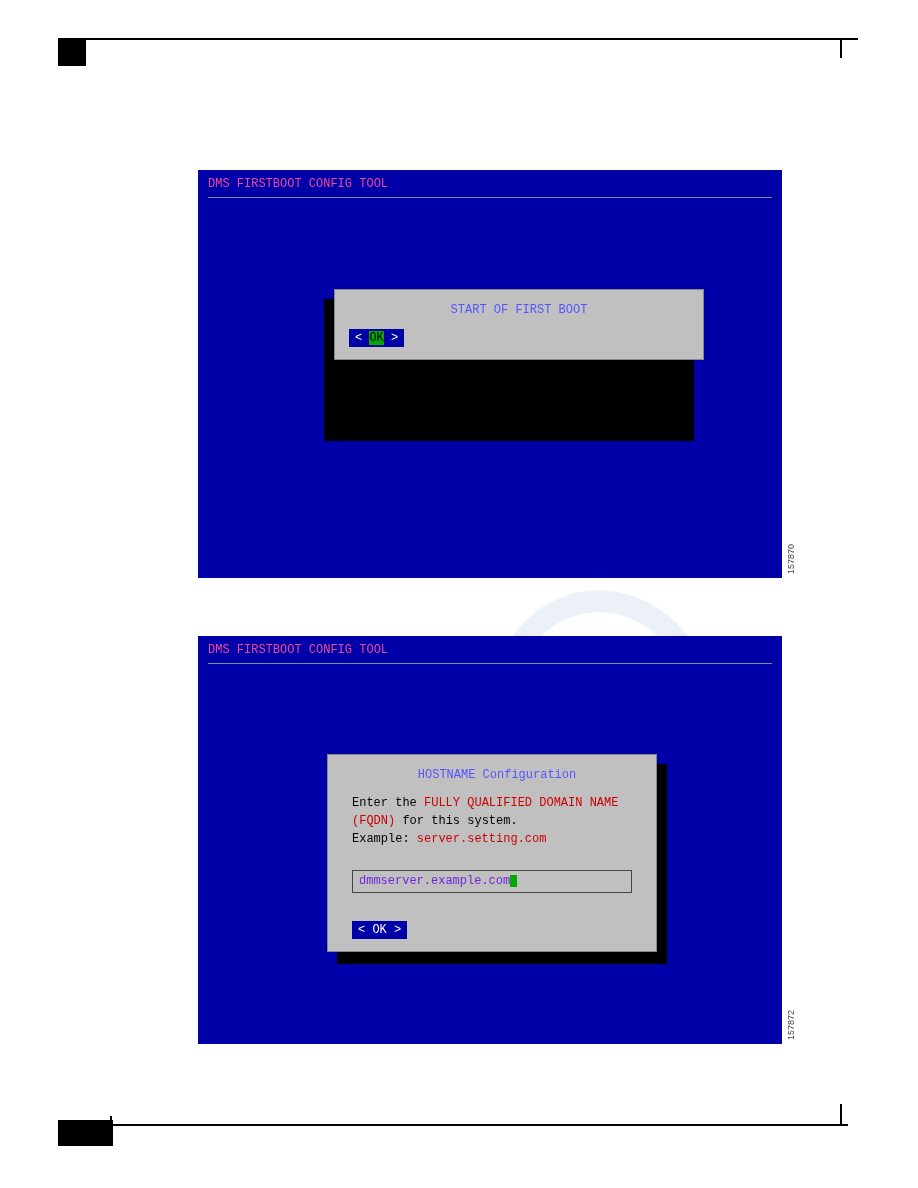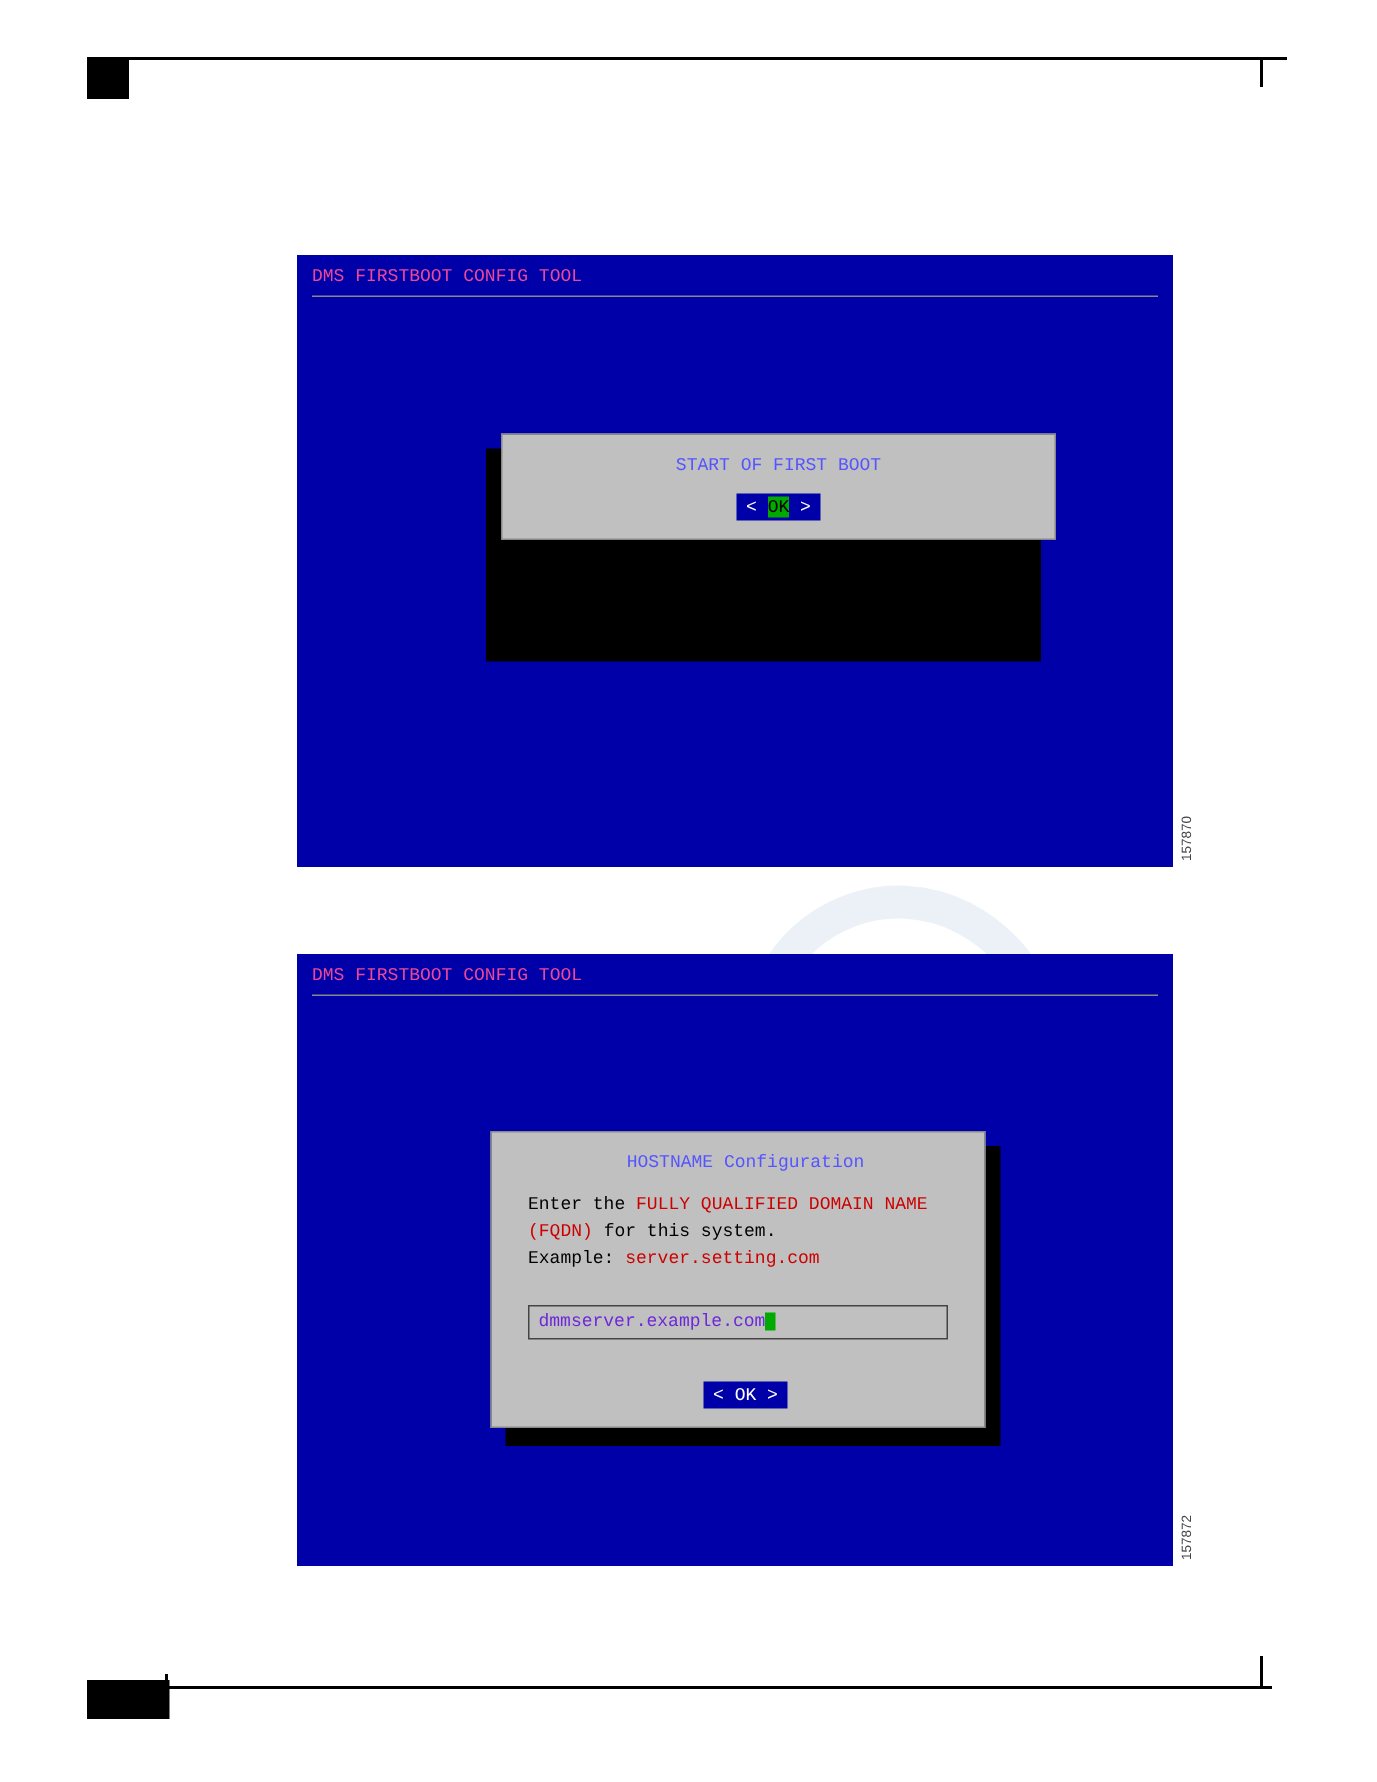--- a/index.html
+++ b/index.html
@@ -104,21 +104,20 @@
     margin-bottom: 10px;
   }
   .dialog-body {
     color: #c00;
     margin-bottom: 14px;
     line-height: 1.5;
   }
   .dialog-body .black { color: #000; }
 
   .ok-row {
-    text-align: center;
   }
   .ok-btn {
     display: inline-block;
     background: #0000a8;
     color: #fff;
     padding: 2px 6px;
     font-family: "Courier New", monospace;
     font-size: 12px;
     line-height: 1.2;
   }

